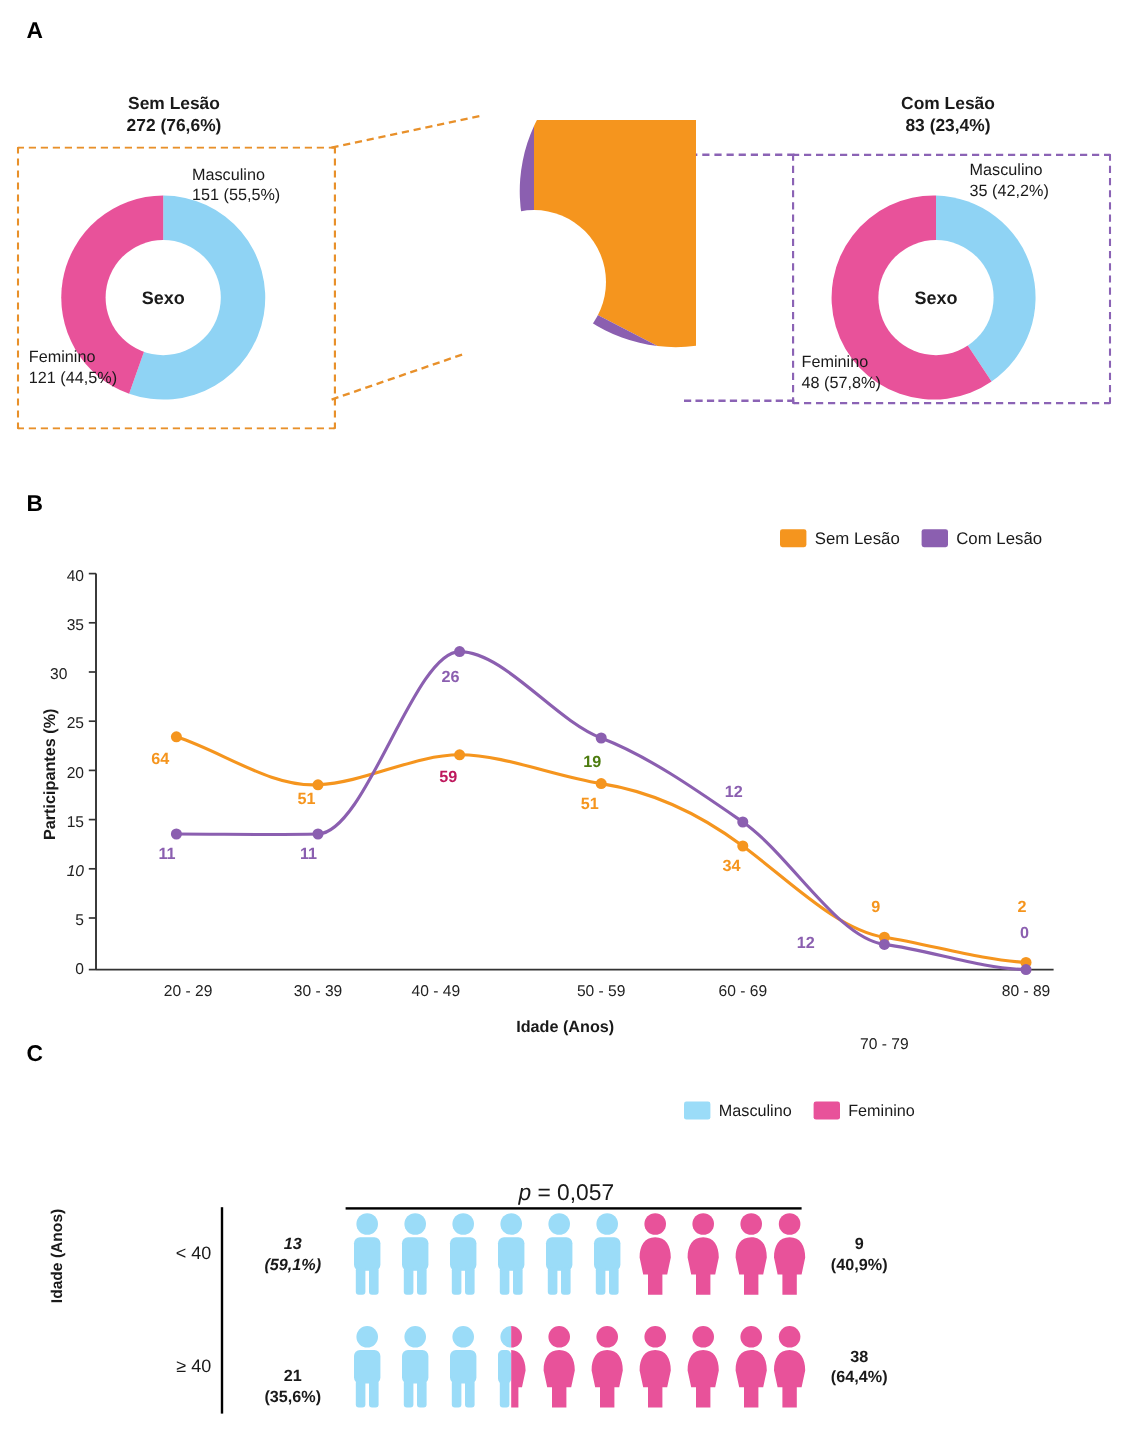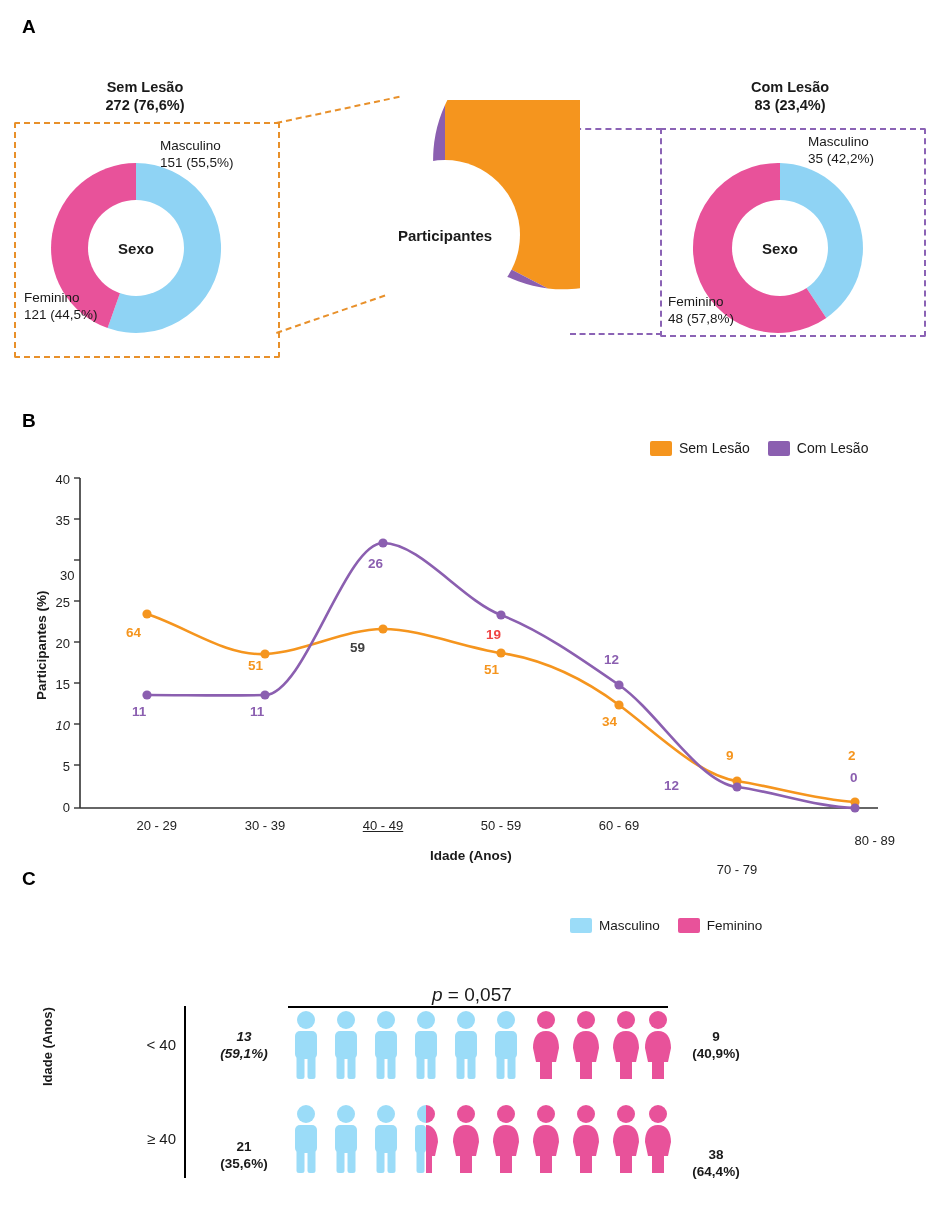--- a/index.html
+++ b/index.html
@@ -73,21 +73,20 @@
   <div class="connector purple" style="left:565px;top:128px;width:97px;transform:rotate(0deg);"></div>
   <div class="connector purple" style="left:570px;top:333px;width:92px;transform:rotate(0deg);"></div>
 
   <svg class="donut-wrap" style="left:310px;top:100px;" width="270" height="270" viewBox="0 0 270 270">
 
     <path d="M135,135 L135,5 A130,130 0 1 1 237.9,188.4 Z" fill="#F5951E"></path>
 
     <path d="M135,135 L237.9,188.4 A130,130 0 0 1 135,5 Z" fill="#8B5FB0"></path>
     <circle cx="135" cy="135" r="60" fill="#ffffff"></circle>
   </svg>
-  <div class="donut-center" style="left:370px;top:160px;width:150px;height:150px;font-size:15px;">Participantes</div>
 
   <svg class="donut-wrap" style="left:48px;top:160px;" width="176" height="176" viewBox="0 0 176 176">
 
     <path d="M88,88 L88,3 A85,85 0 1 1 59.6,168.1 Z" fill="#8FD3F4"></path>
 
     <path d="M88,88 L59.6,168.1 A85,85 0 0 1 88,3 Z" fill="#E8529A"></path>
     <circle cx="88" cy="88" r="40" fill="#ffffff"></circle>
 
     <g fill="#ffffff" transform="translate(62,72) scale(0.95)">
       <circle cx="9" cy="6" r="6"></circle>
@@ -142,21 +141,21 @@
     <span class="legend-item">
       <span class="legend-swatch" style="background:#8B5FB0;"></span>
       <span>Com Lesão</span>
     </span>
   </div>
 
   <div class="axis-y-title" style="left:34px;top:300px;">Participantes (%)</div>
 
   <div class="tickB" style="left:44px;top:72px;width:26px;text-align:right;">40</div>
   <div class="tickB" style="left:44px;top:113px;width:26px;text-align:right;">35</div>
-  <div class="tickB" style="left:60px;top:154px;width:26px;text-align:left;margin-top:14px;">30</div>
+  <div class="tickB" style="left:36px;top:154px;width:26px;text-align:center;">30</div>
   <div class="tickB" style="left:44px;top:195px;width:26px;text-align:right;">25</div>
   <div class="tickB" style="left:44px;top:236px;width:26px;text-align:right;">20</div>
   <div class="tickB" style="left:44px;top:277px;width:26px;text-align:right;">15</div>
   <div class="tickB" style="left:44px;top:318px;width:26px;text-align:right;font-style:italic;">10</div>
   <div class="tickB" style="left:44px;top:359px;width:26px;text-align:right;">5</div>
   <div class="tickB" style="left:44px;top:400px;width:26px;text-align:right;">0</div>
 
   <svg style="position:absolute;left:0;top:0;" width="942" height="460">
 
     <line x1="80" y1="78" x2="80" y2="408" stroke="#333" stroke-width="1.6"></line>
@@ -192,41 +191,41 @@
       <circle cx="383" cy="143" r="4.6"></circle>
       <circle cx="501" cy="215" r="4.6"></circle>
       <circle cx="619" cy="285" r="4.6"></circle>
       <circle cx="737" cy="387" r="4.6"></circle>
       <circle cx="855" cy="408" r="4.6"></circle>
     </g>
   </svg>
 
   <div class="dotlabel" style="left:126px;top:225px;color:#F5951E;">64</div>
   <div class="dotlabel" style="left:248px;top:258px;color:#F5951E;">51</div>
-  <div class="dotlabel" style="left:350px;top:240px;color:#404040;">59</div>
+  <div class="dotlabel" style="left:366px;top:240px;color:#be185d;">59</div>
   <div class="dotlabel" style="left:484px;top:262px;color:#F5951E;">51</div>
   <div class="dotlabel" style="left:602px;top:314px;color:#F5951E;">34</div>
   <div class="dotlabel" style="left:726px;top:348px;color:#F5951E;">9</div>
   <div class="dotlabel" style="left:848px;top:348px;color:#F5951E;">2</div>
 
   <div class="dotlabel" style="left:132px;top:304px;color:#8B5FB0;">11</div>
   <div class="dotlabel" style="left:250px;top:304px;color:#8B5FB0;">11</div>
   <div class="dotlabel" style="left:368px;top:156px;color:#8B5FB0;">26</div>
-  <div class="dotlabel" style="left:486px;top:227px;color:#ef4444;">19</div>
+  <div class="dotlabel" style="left:486px;top:227px;color:#4d7c0f;">19</div>
   <div class="dotlabel" style="left:604px;top:252px;color:#8B5FB0;">12</div>
   <div class="dotlabel" style="left:664px;top:378px;color:#8B5FB0;">12</div>
   <div class="dotlabel" style="left:850px;top:370px;color:#8B5FB0;">0</div>
 
   <div class="tickB" style="left:97px;top:418px;width:80px;text-align:right;">20 - 29</div>
   <div class="tickB" style="left:225px;top:418px;width:80px;text-align:center;">30 - 39</div>
-  <div class="tickB" style="left:343px;top:418px;width:80px;text-align:center;text-decoration:underline;">40 - 49</div>
+  <div class="tickB" style="left:343px;top:418px;width:80px;">40 - 49</div>
   <div class="tickB" style="left:461px;top:418px;width:80px;text-align:center;">50 - 59</div>
   <div class="tickB" style="left:579px;top:418px;width:80px;text-align:center;">60 - 69</div>
   <div class="tickB" style="left:697px;top:418px;width:80px;text-align:center;margin-top:44px;">70 - 79</div>
-  <div class="tickB" style="left:815px;top:418px;width:80px;text-align:right;margin-top:15px;">80 - 89</div>
+  <div class="tickB" style="left:815px;top:418px;width:80px;text-align:center;">80 - 89</div>
 
   <div class="axis-x-title" style="left:0;top:448px;">Idade (Anos)</div>
 </div>
 
 <div id="panelC">
   <div class="panel-letter" style="left:22px;top:8px;">C</div>
 
   <div class="legendC" style="left:570px;top:58px;">
     <span class="legend-item">
       <span class="legend-swatch" style="background:#9BDCF8;"></span>
@@ -307,21 +306,21 @@
       <g transform="translate(356,0)">
           <circle cx="14" cy="10" r="9"></circle>
           <path d="M14,21 C5,21 1,28 1,38 L4,52 L8,52 L8,69 L20,69 L20,52 L24,52 L27,38 C27,28 23,21 14,21 Z"></path>
         </g>
     </g>
   </svg>
 
   <div class="c-rowlabel" style="left:120px;top:270px;width:56px;text-align:right;">≥ 40</div>
   <div class="c-count" style="left:204px;top:262px;width:80px;margin-top:16px;">21
 (35,6%)</div>
-  <div class="c-count" style="left:676px;top:262px;width:80px;margin-top:24px;">38
+  <div class="c-count" style="left:676px;top:262px;width:80px;">38
 (64,4%)</div>
 
   <svg style="position:absolute;left:288px;top:244px;" width="386" height="72">
     <g fill="#9BDCF8">
       <g transform="translate(4,0)">
           <circle cx="14" cy="10" r="9"></circle>
           <rect x="3" y="21" width="22" height="28" rx="5"></rect>
           <rect x="4.5" y="46" width="8" height="23" rx="2.5"></rect>
           <rect x="15.5" y="46" width="8" height="23" rx="2.5"></rect>
         </g>

